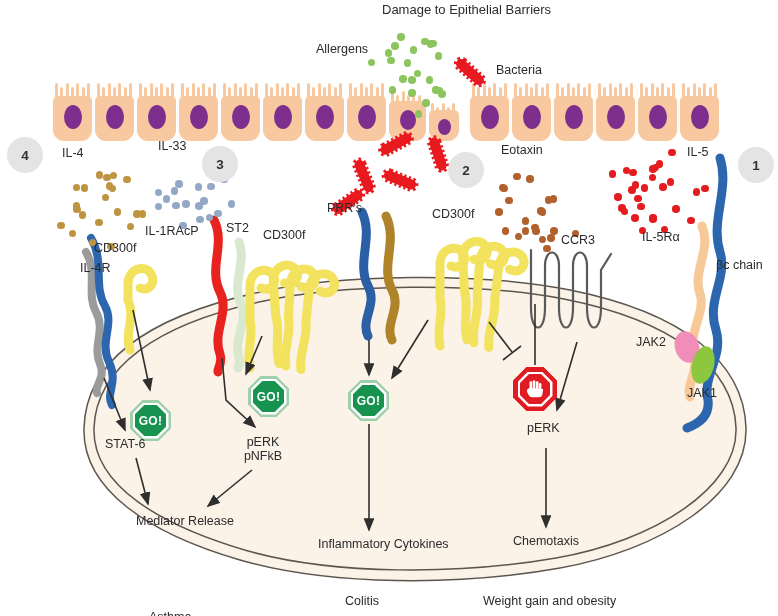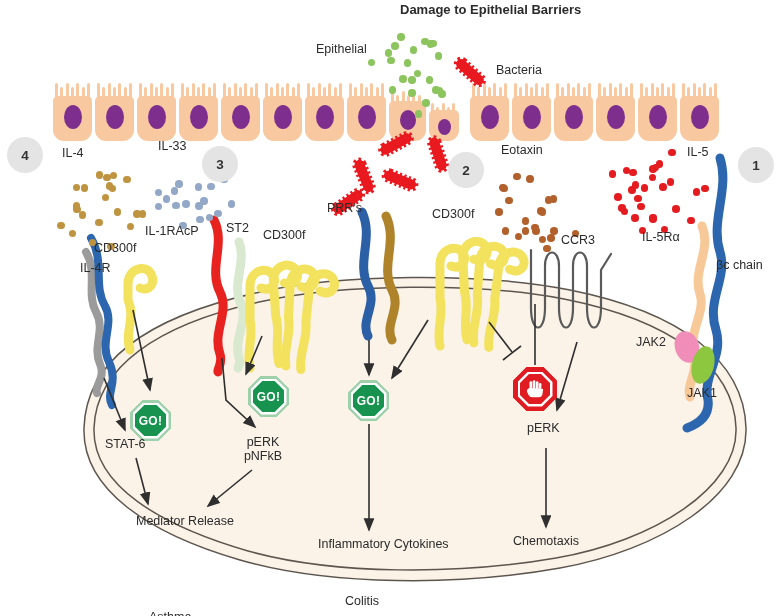--- a/index.html
+++ b/index.html
@@ -440,22 +440,22 @@
   <div class="numcircle" style="left:202px;top:146px;">
       <span>3</span>
     </div>
   <div class="numcircle" style="left:448px;top:152px;">
       <span>2</span>
     </div>
   <div class="numcircle" style="left:738px;top:147px;">
       <span>1</span>
     </div>
 
-  <div class="lbl title" style="left:400px;top:3px;font-weight:bold;">Damage to Epithelial Barriers</div>
-  <div class="lbl" style="left:316px;top:42px;">Epithelial</div>
+  <div class="lbl title" style="left:382px;top:3px;">Damage to Epithelial Barriers</div>
+  <div class="lbl" style="left:316px;top:42px;">Allergens</div>
   <div class="lbl" style="left:496px;top:63px;">Bacteria</div>
 
   <div class="lbl" style="left:62px;top:146px;">IL-4</div>
   <div class="lbl" style="left:158px;top:139px;">IL-33</div>
   <div class="lbl" style="left:501px;top:143px;">Eotaxin</div>
   <div class="lbl" style="left:687px;top:145px;">IL-5</div>
 
   <div class="lbl" style="left:52px;top:261px;margin-left:28px;">IL-4R</div>
   <div class="lbl" style="left:94px;top:241px;">CD300f</div>
   <div class="lbl" style="left:139px;top:224px;margin-left:6px;">IL-1RAcP</div>
@@ -475,13 +475,14 @@
     <div>pNFkB</div>
   </div>
   <div class="lbl" style="left:527px;top:421px;">pERK</div>
 
   <div class="lbl" style="left:136px;top:514px;">Mediator Release</div>
   <div class="lbl" style="left:318px;top:537px;">Inflammatory Cytokines</div>
   <div class="lbl" style="left:513px;top:534px;">Chemotaxis</div>
 
   <div class="lbl" style="left:149px;top:571px;margin-top:39px;">Asthma</div>
   <div class="lbl" style="left:345px;top:594px;">Colitis</div>
+  <div class="lbl" style="left:483px;top:594px;">Weight gain and obesity</div>
 </div>
 
 </body></html>

